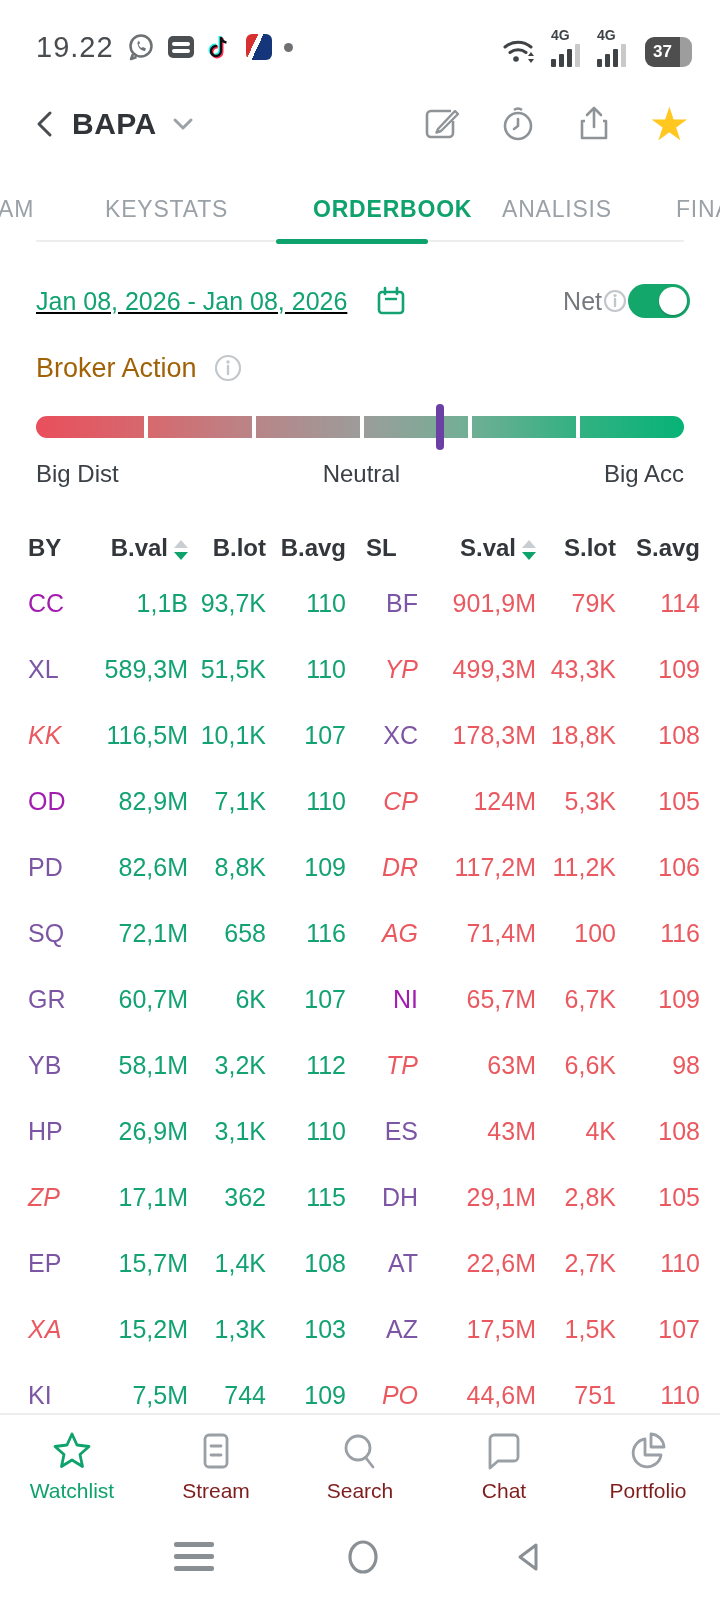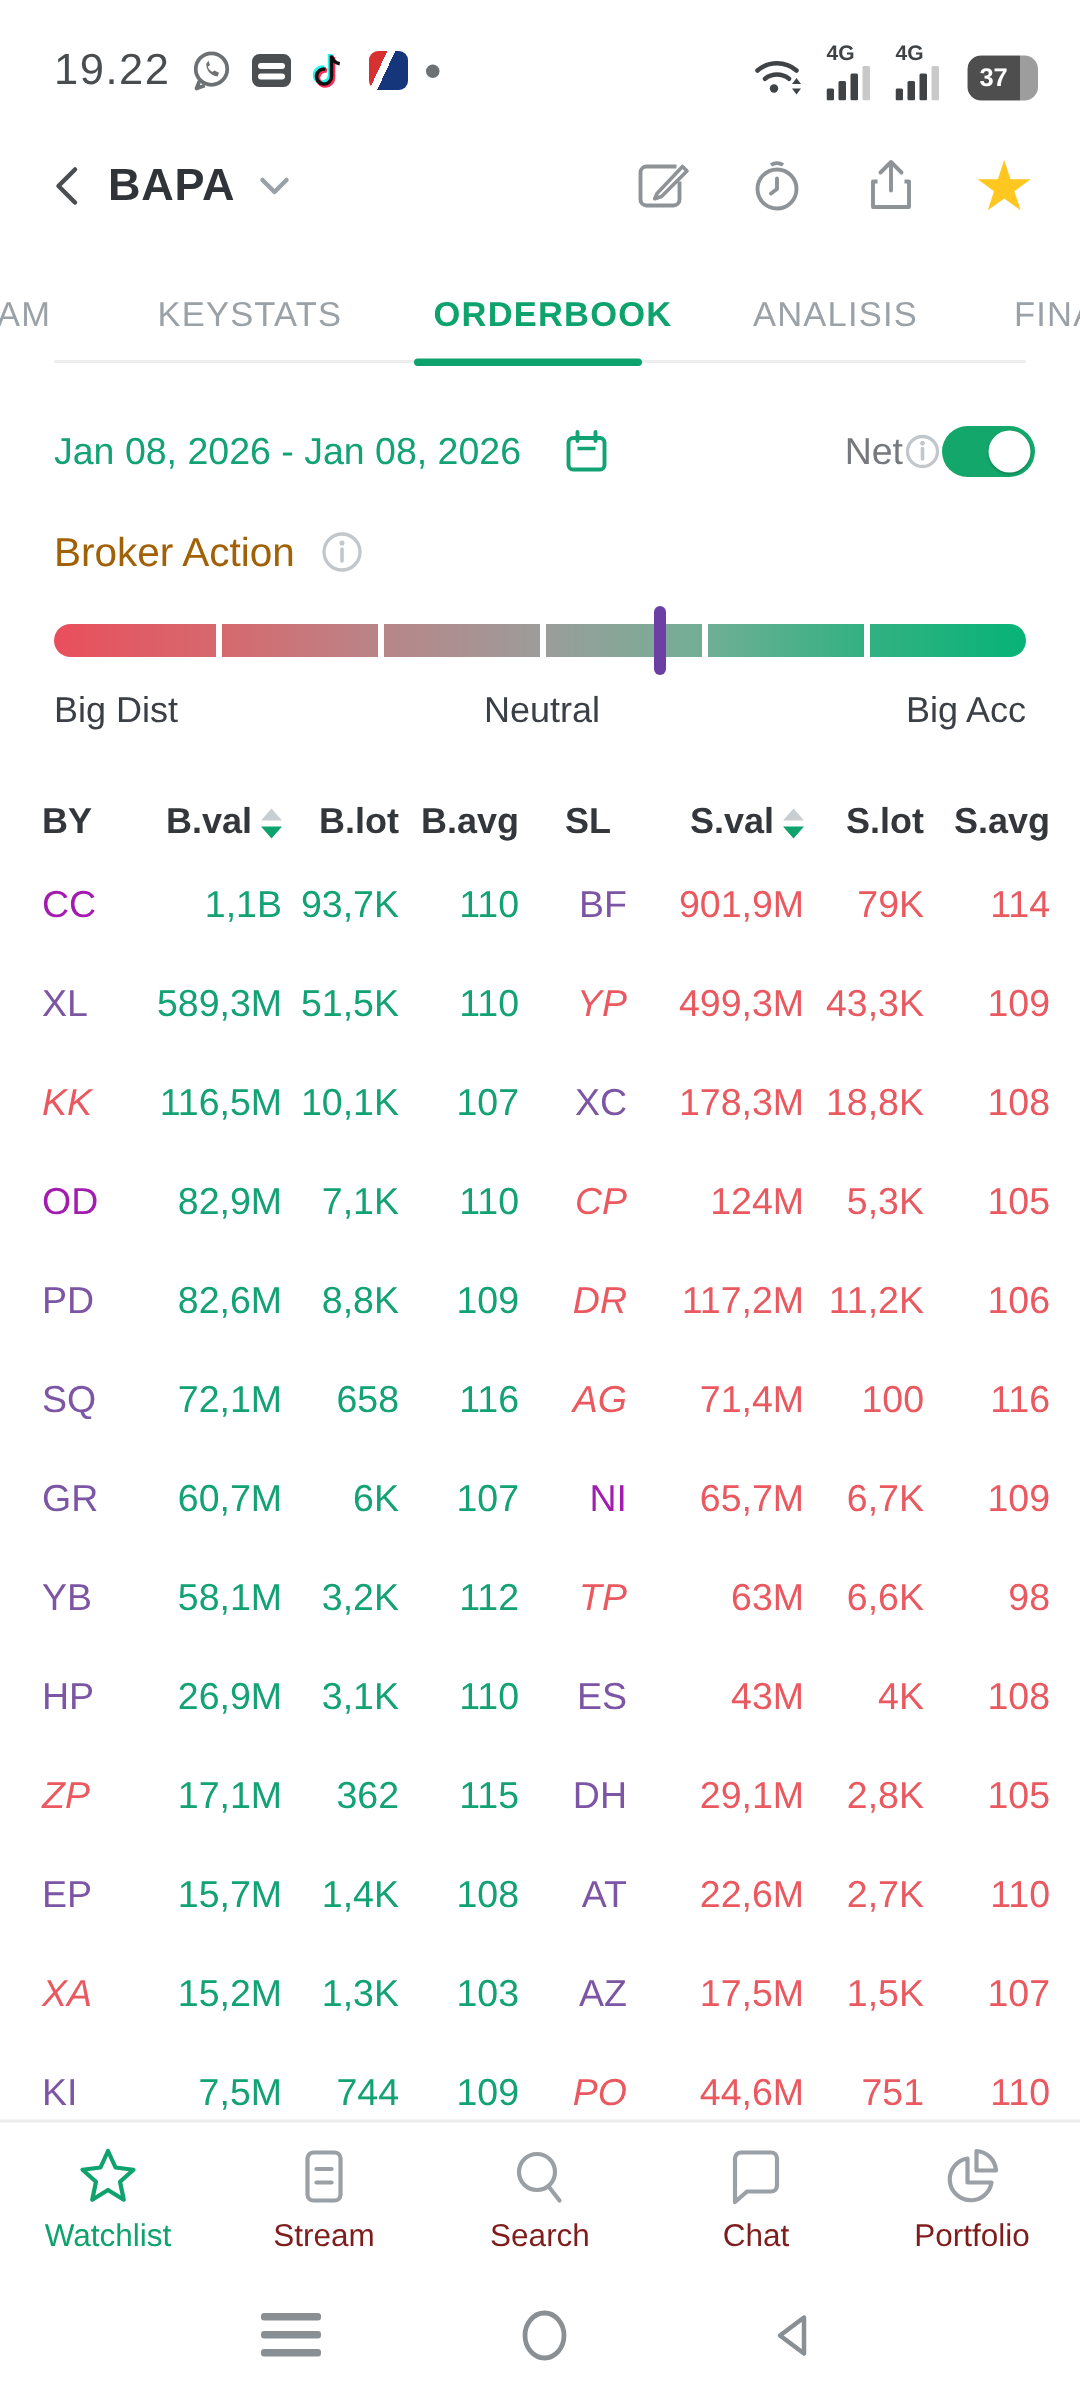--- a/index.html
+++ b/index.html
@@ -24,27 +24,27 @@
   
   .app-header { display:flex; justify-content:space-between; align-items:center; padding:0 30px 0 32px; margin-top:20px; height:64px; }
   .ah-left { display:flex; align-items:center; gap:14px; }
   .page-title { font-size:30px; font-weight:bold; color:#303438; letter-spacing:0.5px; }
   .ah-right { display:flex; align-items:center; gap:34px; }
   .fav-star { font-size:46px; color:#FFC71F; line-height:1; }
 
   
   .tabs { position:relative; margin-top:38px; height:50px; overflow:hidden; }
   .tab { position:absolute; top:2px; font-size:23px; letter-spacing:0.8px; color:#9aa1a7; white-space:nowrap; }
-  .tab.active { color:#0EA26C; font-weight:bold; }
+  .tab.active { color:#0EA26C; font-weight:bold;margin-left:24px; }
   .tab-baseline { position:absolute; left:36px; right:36px; bottom:2px; height:2px; background:#ededed; border-radius:2px; }
   .tab-underline { position:absolute; left:276px; width:152px; bottom:0px; height:5px; background:#0EA26C; border-radius:3px; }
 
   
   .filter-row { display:flex; justify-content:space-between; align-items:center; padding:0 30px 0 36px; margin-top:34px; height:46px; }
-  .date-range { display:flex; align-items:center; gap:28px; }
+  .date-range { display:flex; align-items:center; gap:28px;text-decoration:underline; }
   .date-text { font-size:25px; color:#12A273; }
   .net-group { display:flex; align-items:center; }
   .net-label { font-size:25px; color:#75797d; }
   .toggle { position:relative; width:62px; height:34px; border-radius:17px; background:#14A76B; }
   .toggle-knob { position:absolute; top:3px; right:3px; width:28px; height:28px; border-radius:50%; background:#fff; box-shadow:0 1px 2px rgba(0,0,0,.25); }
 
   
   .ba-title-row { display:flex; align-items:center; gap:16px; padding:0 36px; margin-top:24px; height:40px; }
   .ba-title { font-size:27px; color:#a16207; }
 
@@ -55,21 +55,21 @@
   .gauge-marker { position:absolute; top:0; width:8px; height:46px; border-radius:4px; background:#6B3FA3; transform:translateX(-50%); }
   .gauge-labels { display:flex; justify-content:space-between; padding:0 36px; margin-top:6px; }
   .gauge-label { font-size:24px; color:#3B4046; }
 
   
   .table { margin-top:44px; }
   .t-row, .t-head { display:grid; grid-template-columns:60px 100px 78px 80px 72px 118px 80px 84px; padding:0 34px 0 28px; align-items:center; }
   .t-head { height:32px; }
   .h { font-size:24px; font-weight:bold; color:#33373B; text-align:right; }
   .h.first { text-align:left; }
-  .h.sl-h { text-align:center; padding-left:20px; }
+  .h.sl-h { text-align:left; padding-left:20px; }
   .sort { display:inline-flex; flex-direction:column; gap:4px; margin-left:6px; vertical-align:middle; }
   .tri-up { width:0; height:0; border-left:7px solid transparent; border-right:7px solid transparent; border-bottom:8px solid #C9CED2; }
   .tri-down { width:0; height:0; border-left:7px solid transparent; border-right:7px solid transparent; border-top:8px solid #0EA26C; }
   .t-body { margin-top:6px; height:842px; overflow:hidden; }
   .t-row { height:66px; }
   .c { font-size:25px; text-align:right; }
   .c.by { text-align:left; }
   .c.sl { text-align:right; padding-left:30px; }
   .buy { color:#12A273; }
   .sell { color:#EA5960; }

